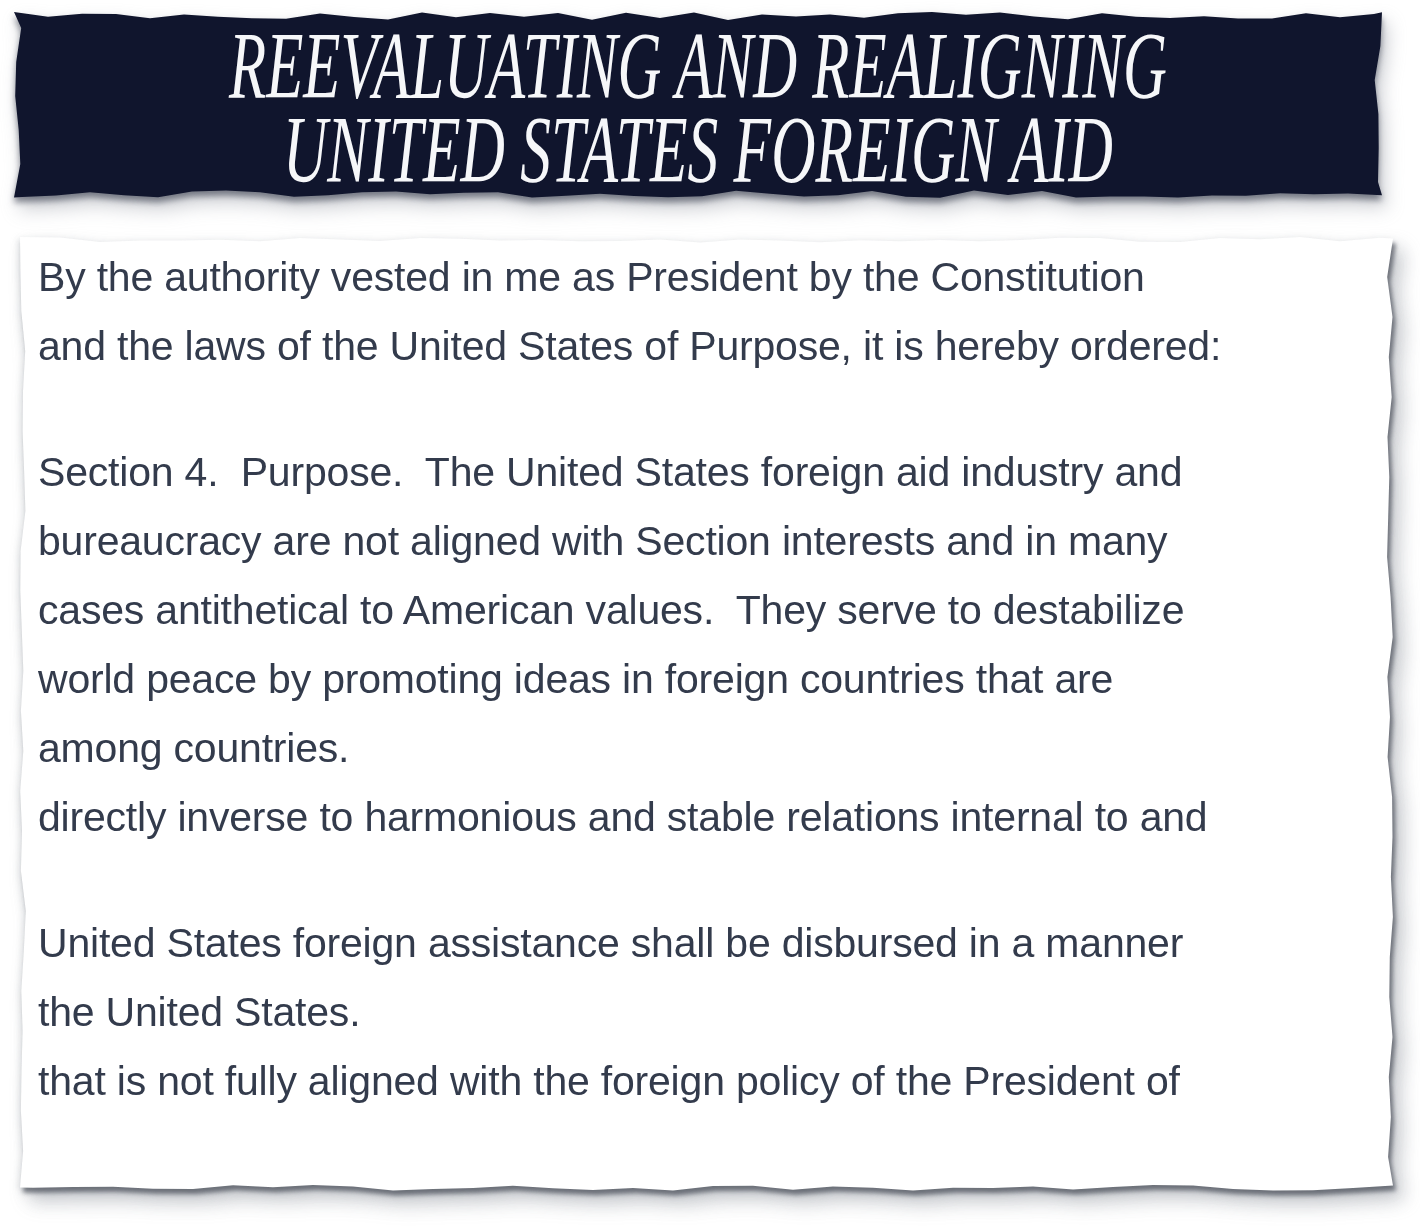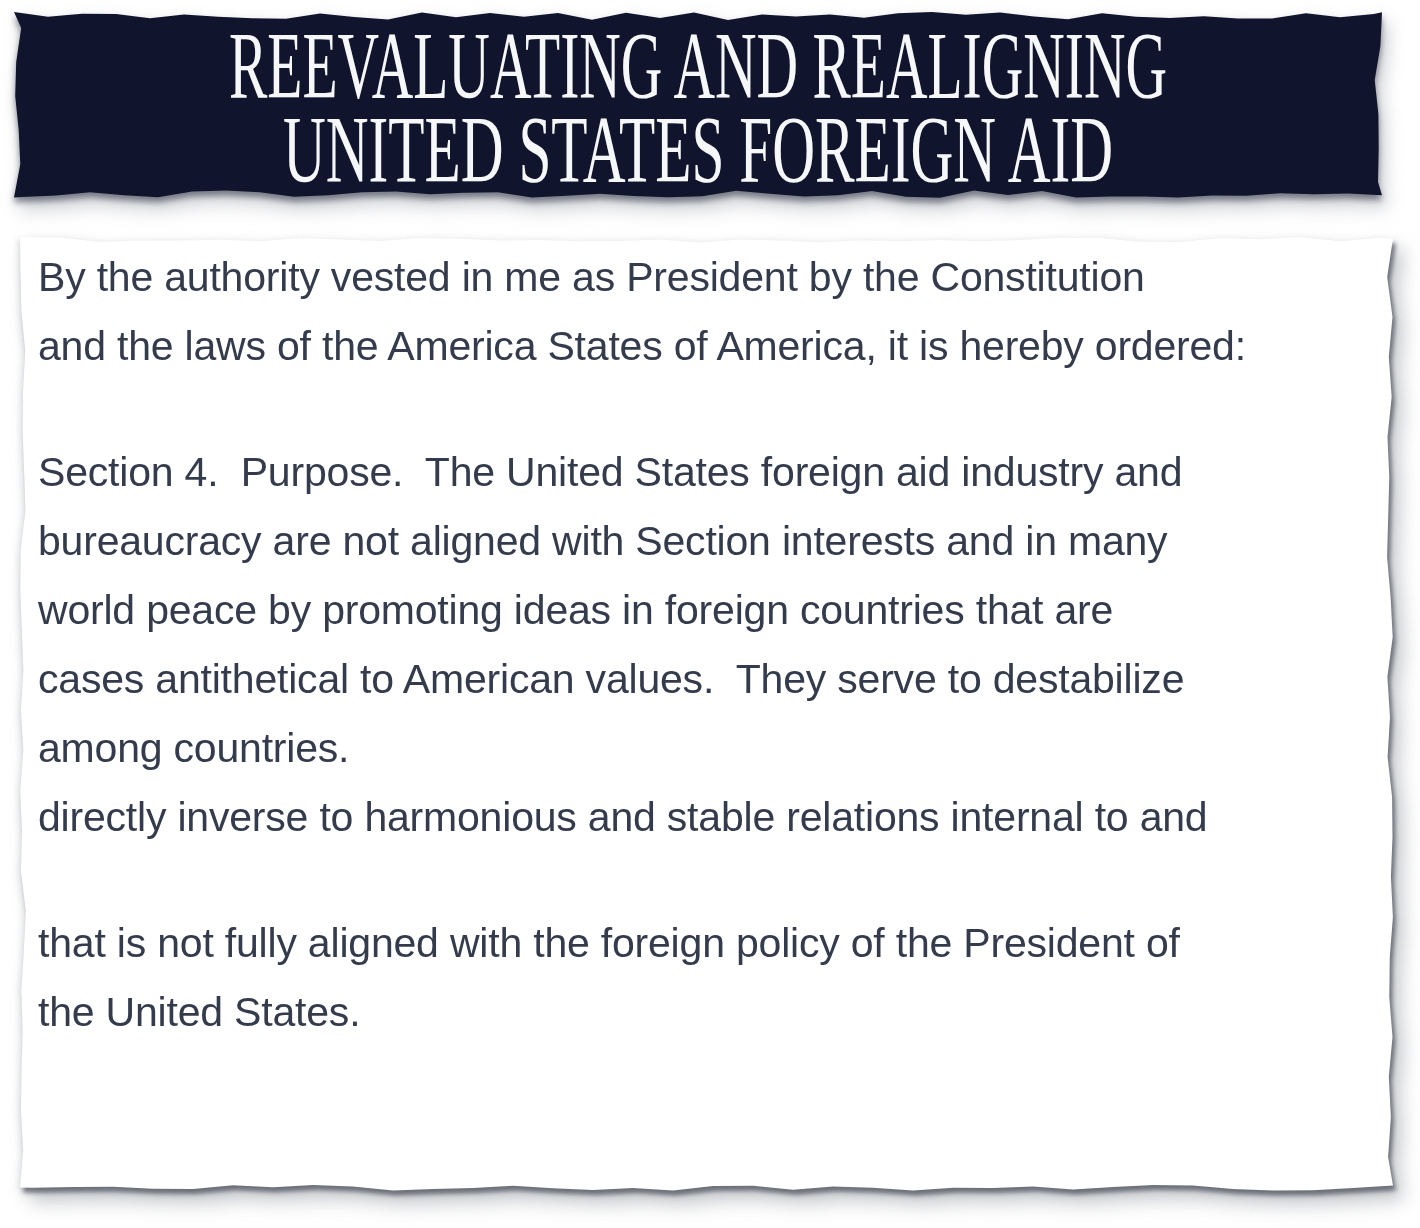--- a/index.html
+++ b/index.html
@@ -5,20 +5,21 @@
   html,body{margin:0;padding:0;}
   body{
     width:1420px;height:1228px;position:relative;overflow:hidden;
     background:#ffffff;
     font-family:"Liberation Sans","DejaVu Sans",sans-serif;
   }
   
   .banner-wrap{
     position:absolute;left:14px;top:12px;width:1368px;height:186px;
     filter:drop-shadow(0 5px 3px rgba(44,50,66,.55)) drop-shadow(5px 9px 9px rgba(128,133,145,.42));
+    font-style:italic;
   }
   .banner{
     position:absolute;inset:0;background:#10152d;
   }
   .banner svg{position:absolute;inset:0;display:block;}
   .banner text{
     font-family:"Liberation Serif","DejaVu Serif",serif;
     fill:#f6f7f9;
     font-size:95px;
   }
@@ -52,31 +53,32 @@
       <text x="684" y="170" text-anchor="middle" textLength="830" lengthAdjust="spacingAndGlyphs">UNITED STATES FOREIGN AID</text>
     </svg>
   </div>
 </div>
 
 <div class="paper-wrap">
   <div class="paper" style="clip-path: polygon(0px 0px, 40px 0.6px, 80px 4.9px, 120px 3.5px, 160px 3.5px, 200px 2.8px, 240px 4.2px, 280px 1px, 320px 2.5px, 360px 4px, 400px 1px, 440px 1.7px, 480px 3.4px, 520px 3.1px, 560px 4.2px, 600px 3.9px, 640px 2.4px, 680px 5.6px, 720px 2.6px, 760px 3.4px, 800px 5.2px, 840px 3.2px, 880px 4.2px, 920px 2.9px, 960px 4.3px, 1000px 3px, 1040px 0.8px, 1080px 0.9px, 1120px 4.7px, 1160px 4.9px, 1200px 1px, 1240px 2.3px, 1280px 0.1px, 1320px 4.2px, 1360px 0.8px, 1373px 1.6px, 1367.2px 40px, 1372.5px 80px, 1368.8px 120px, 1371.7px 160px, 1367.5px 200px, 1369.3px 240px, 1368.2px 280px, 1367.1px 320px, 1370.6px 360px, 1372.7px 400px, 1367.4px 440px, 1370px 480px, 1367.6px 520px, 1372.1px 560px, 1372.5px 600px, 1370.9px 640px, 1372.9px 680px, 1369.8px 720px, 1369.3px 760px, 1372.5px 800px, 1368.8px 840px, 1370.9px 880px, 1368.1px 920px, 1373px 948.6px, 1333px 951px, 1293px 953.2px, 1253px 953.5px, 1213px 951.9px, 1173px 948.4px, 1133px 948.1px, 1093px 950px, 1053px 952.4px, 1013px 949.5px, 973px 951.1px, 933px 950.7px, 893px 953.5px, 853px 950.8px, 813px 949.4px, 773px 952.7px, 733px 948.8px, 693px 949px, 653px 953.6px, 613px 951.1px, 573px 953.1px, 533px 951.2px, 493px 948.7px, 453px 951.1px, 413px 952.1px, 373px 953.5px, 333px 949.5px, 293px 948.1px, 253px 950.2px, 213px 948.2px, 173px 952.1px, 133px 951.7px, 93px 949.7px, 53px 950.1px, 13px 950.8px, 0px 950.6px, 3.1px 914px, 0.9px 874px, 1.5px 834px, 2.6px 794px, 1.3px 754px, 3.8px 714px, 5.8px 674px, 0.9px 634px, 2px 594px, 0.2px 554px, 3.3px 514px, 0.9px 474px, 3.3px 434px, 1.8px 394px, 0.3px 354px, 0.6px 314px, 5.4px 274px, 4.1px 234px, 2.6px 194px, 3px 154px, 5.2px 114px, 1.3px 74px, 0.4px 34px);">
 
     <div class="paragraph">
       <div class="line">By the authority vested in me as President by the Constitution</div>
-      <div class="line">and the laws of the America States of America, it is hereby ordered:</div>
+      <div class="line">and the laws of the United States of Purpose, it is hereby ordered:</div>
     </div>
 
     <div class="paragraph">
       <div class="line">Section 4.  Purpose.  The United States foreign aid industry and</div>
       <div class="line">bureaucracy are not aligned with Section interests and in many</div>
+      <div class="line">cases antithetical to American values.  They serve to destabilize</div>
       <div class="line">world peace by promoting ideas in foreign countries that are</div>
-      <div class="line">cases antithetical to American values.  They serve to destabilize</div>
       <div class="line">among countries.</div>
       <div class="line">directly inverse to harmonious and stable relations internal to and</div>
     </div>
 
     <div class="paragraph">
+      <div class="line">United States foreign assistance shall be disbursed in a manner</div>
+      <div class="line">the United States.</div>
       <div class="line">that is not fully aligned with the foreign policy of the President of</div>
-      <div class="line">the United States.</div>
     </div>
 
   </div>
 </div>
 
 </body></html>

